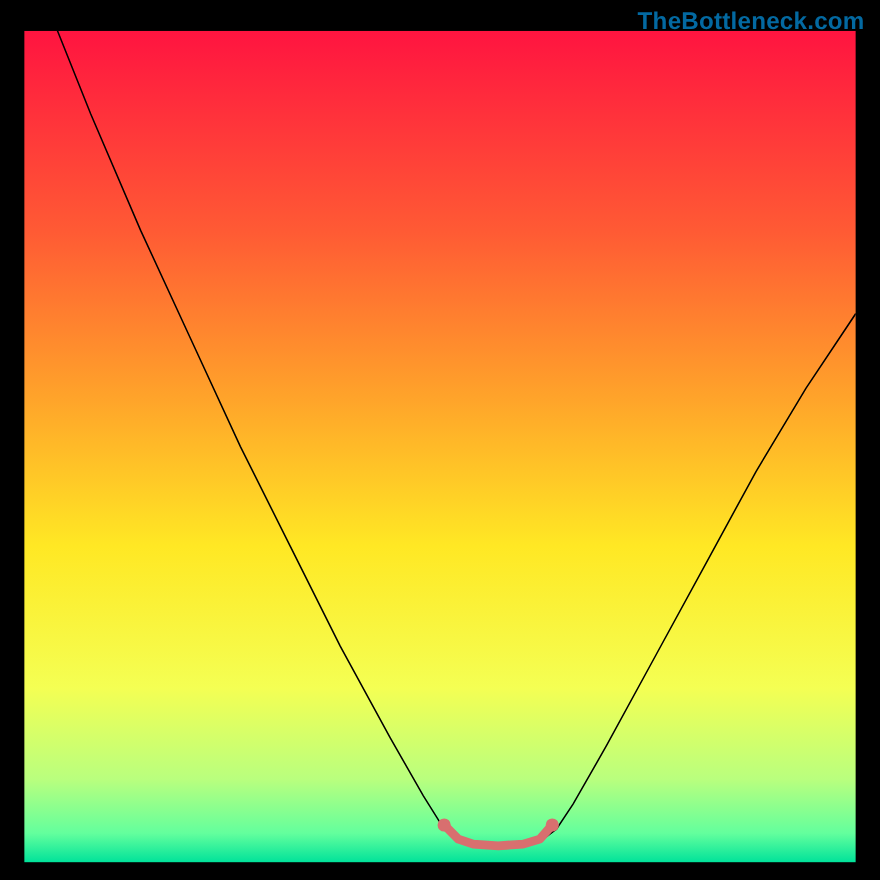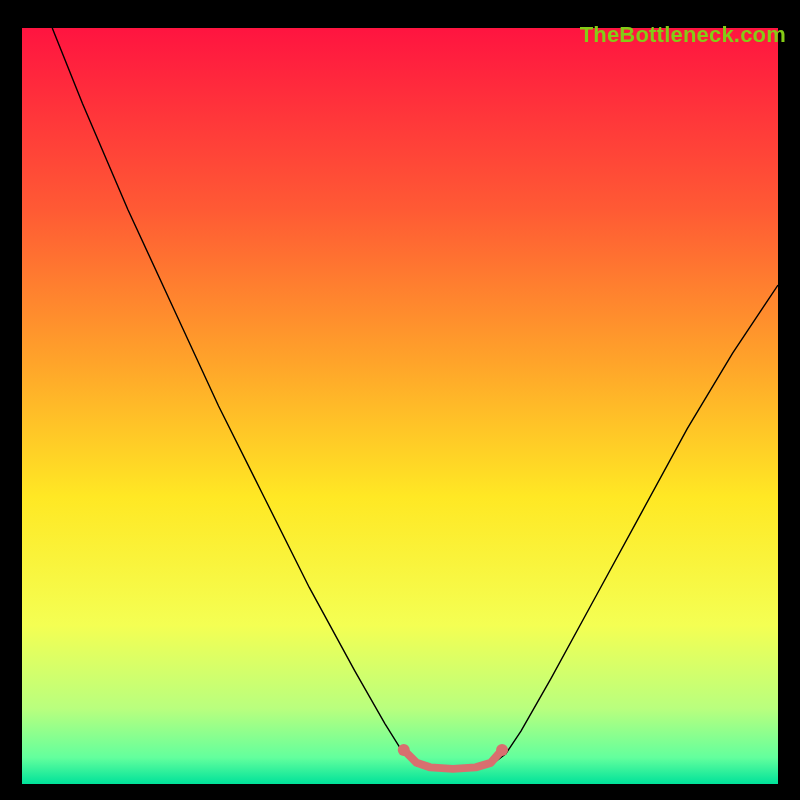--- a/index.html
+++ b/index.html
@@ -12,23 +12,23 @@
     font-family: Arial, Helvetica, sans-serif;
   }
   .frame {
     position: relative;
     width: 800px;
     height: 800px;
     background: #000;
   }
   .watermark {
     position: absolute;
-    top: 22px;
+    top: 6px;
     right: 14px;
-    color: #84cc16;
+    color: #0369a1;
     font-size: 22px;
     font-weight: 600;
     letter-spacing: 0.2px;
     z-index: 10;
     user-select: none;
   }
   .plot {
     position: absolute;
     left: 22px;
     top: 28px;

